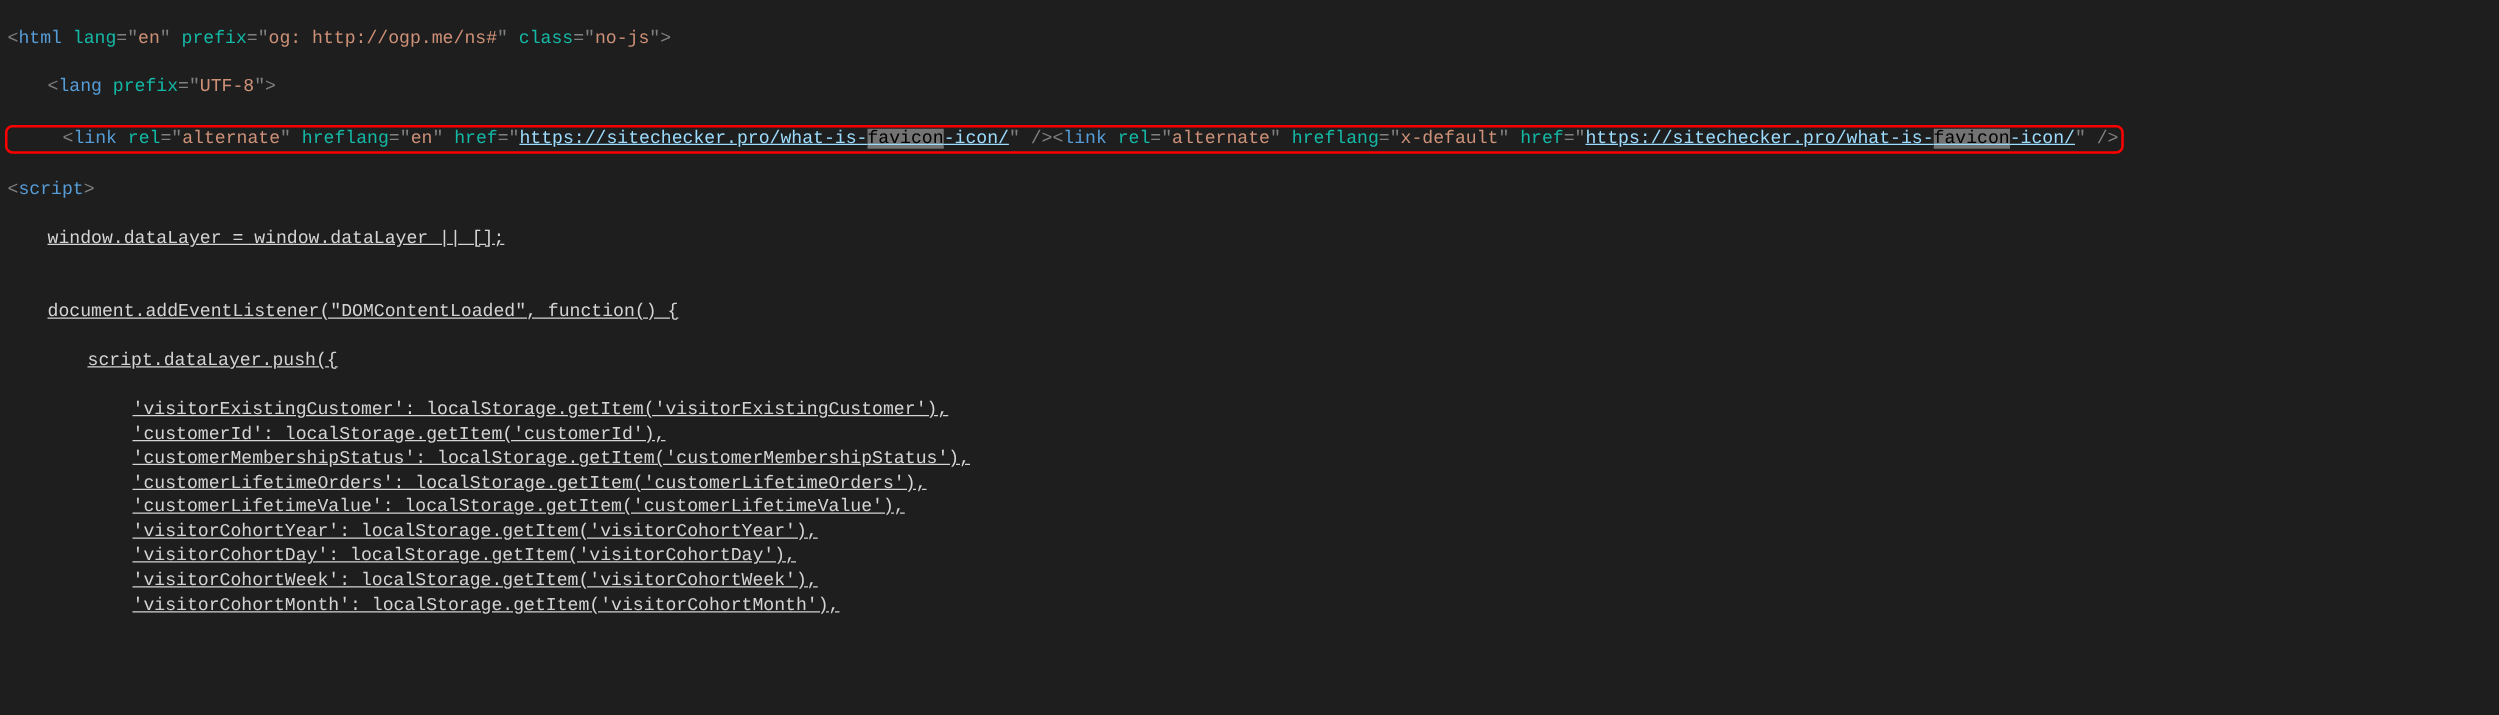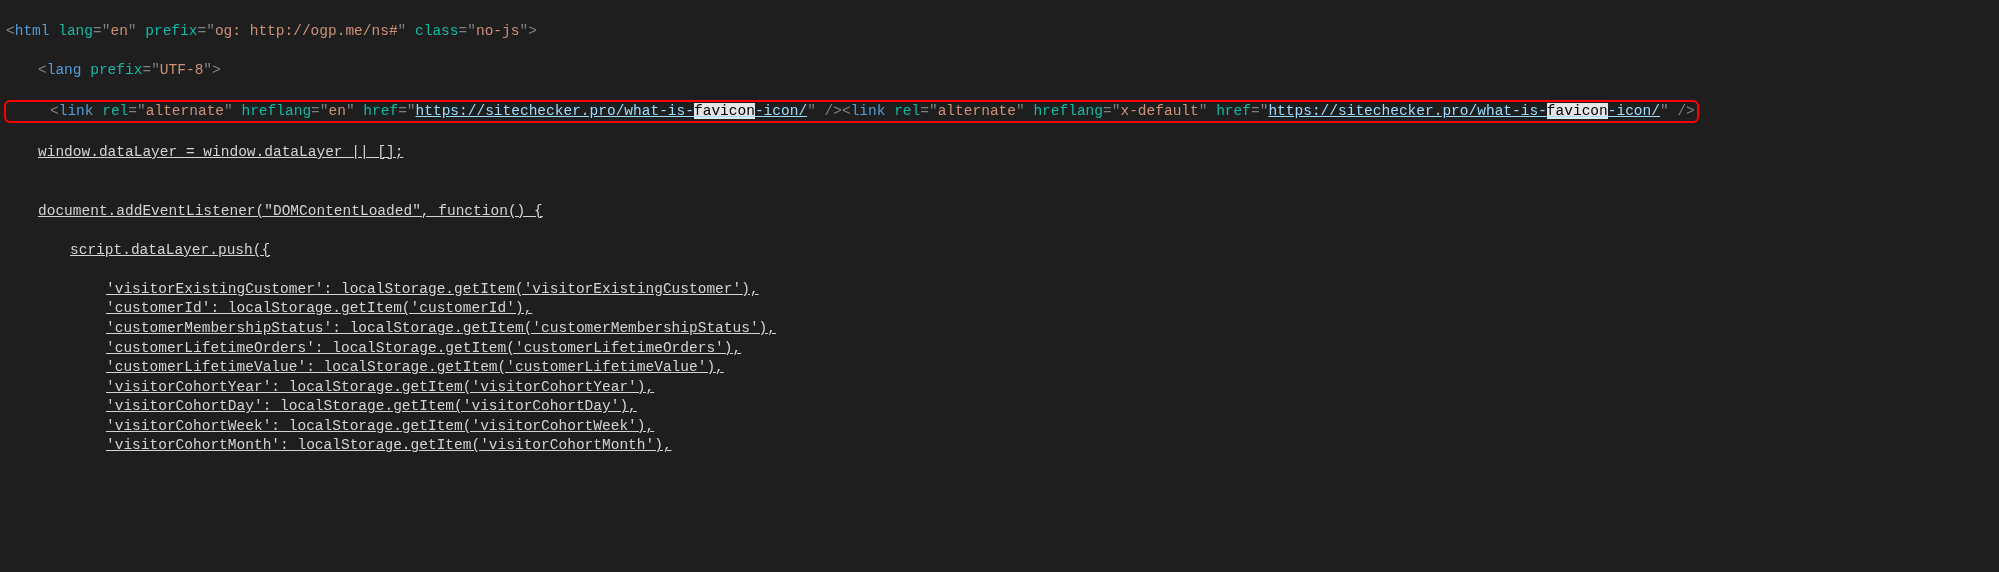--- a/index.html
+++ b/index.html
@@ -19,41 +19,42 @@
     white-space: pre;
   }
   .tag { color: #569cd6; }
   .attr-name { color: #14b8a6; }
   .attr-val { color: #ce9178; }
   .punct { color: #808080; }
   .link {
     color: #9cdcfe;
     text-decoration: underline;
   }
-  .highlight { color: #000; background: #e5e5e5; }
+  .highlight { color: #000; background: #737373; }
   .plain { color: #d4d4d4; text-decoration: underline; }
   .red-box {
     display: inline-block;
     border: 2px solid #ff0000;
     border-radius: 6px;
     padding: 0 2px;
     margin-left: -2px;
   }
   .indent1 { padding-left: 32px; }
   .indent1b { padding-left: 42px; }
   .indent2 { padding-left: 64px; }
   .indent3 { padding-left: 100px; }
 </style>
 </head>
 <body>
 
 <div class="code">
 <div><span class="punct">&lt;</span><span class="tag">html</span><span> </span><span class="attr-name">lang</span><span class="punct">=</span><span class="punct">"</span><span class="attr-val">en</span><span class="punct">"</span><span> </span><span class="attr-name">prefix</span><span class="punct">=</span><span class="punct">"</span><span class="attr-val">og: http://ogp.me/ns#</span><span class="punct">"</span><span> </span><span class="attr-name">class</span><span class="punct">=</span><span class="punct">"</span><span class="attr-val">no-js</span><span class="punct">"</span><span class="punct">&gt;</span></div>
 <div class="indent1"><span class="punct">&lt;</span><span class="tag">lang</span><span> </span><span class="attr-name">prefix</span><span class="punct">=</span><span class="punct">"</span><span class="attr-val">UTF-8</span><span class="punct">"</span><span class="punct">&gt;</span></div>
 <div><span class="red-box"><span class="indent1b"></span><span class="punct">&lt;</span><span class="tag">link</span><span> </span><span class="attr-name">rel</span><span class="punct">=</span><span class="punct">"</span><span class="attr-val">alternate</span><span class="punct">"</span><span> </span><span class="attr-name">hreflang</span><span class="punct">=</span><span class="punct">"</span><span class="attr-val">en</span><span class="punct">"</span><span> </span><span class="attr-name">href</span><span class="punct">=</span><span class="punct">"</span><span class="link"><span>https://sitechecker.pro/what-is-</span><span class="highlight">favicon</span><span>-icon/</span></span><span class="punct">"</span><span class="punct"> /&gt;</span><span class="punct">&lt;</span><span class="tag">link</span><span> </span><span class="attr-name">rel</span><span class="punct">=</span><span class="punct">"</span><span class="attr-val">alternate</span><span class="punct">"</span><span> </span><span class="attr-name">hreflang</span><span class="punct">=</span><span class="punct">"</span><span class="attr-val">x-default</span><span class="punct">"</span><span> </span><span class="attr-name">href</span><span class="punct">=</span><span class="punct">"</span><span class="link"><span>https://sitechecker.pro/what-is-</span><span class="highlight">favicon</span><span>-icon/</span></span><span class="punct">"</span><span class="punct"> /&gt;</span></span></div>
+<div><span class="punct">&lt;</span><span class="tag">script</span><span class="punct">&gt;</span></div>
 <div class="indent1 plain">window.dataLayer = window.dataLayer || [];</div>
 <div class="plain"></div>
 <div class="indent1 plain">document.addEventListener("DOMContentLoaded", function() {</div>
 <div class="indent2 plain">script.dataLayer.push({</div>
 <div id="push-items"><div class="indent3 plain">'visitorExistingCustomer': localStorage.getItem('visitorExistingCustomer'),</div><div class="indent3 plain">'customerId': localStorage.getItem('customerId'),</div><div class="indent3 plain">'customerMembershipStatus': localStorage.getItem('customerMembershipStatus'),</div><div class="indent3 plain">'customerLifetimeOrders': localStorage.getItem('customerLifetimeOrders'),</div><div class="indent3 plain">'customerLifetimeValue': localStorage.getItem('customerLifetimeValue'),</div><div class="indent3 plain">'visitorCohortYear': localStorage.getItem('visitorCohortYear'),</div><div class="indent3 plain">'visitorCohortDay': localStorage.getItem('visitorCohortDay'),</div><div class="indent3 plain">'visitorCohortWeek': localStorage.getItem('visitorCohortWeek'),</div><div class="indent3 plain">'visitorCohortMonth': localStorage.getItem('visitorCohortMonth'),</div></div>
 
 
 </div>
 
 </body></html>

